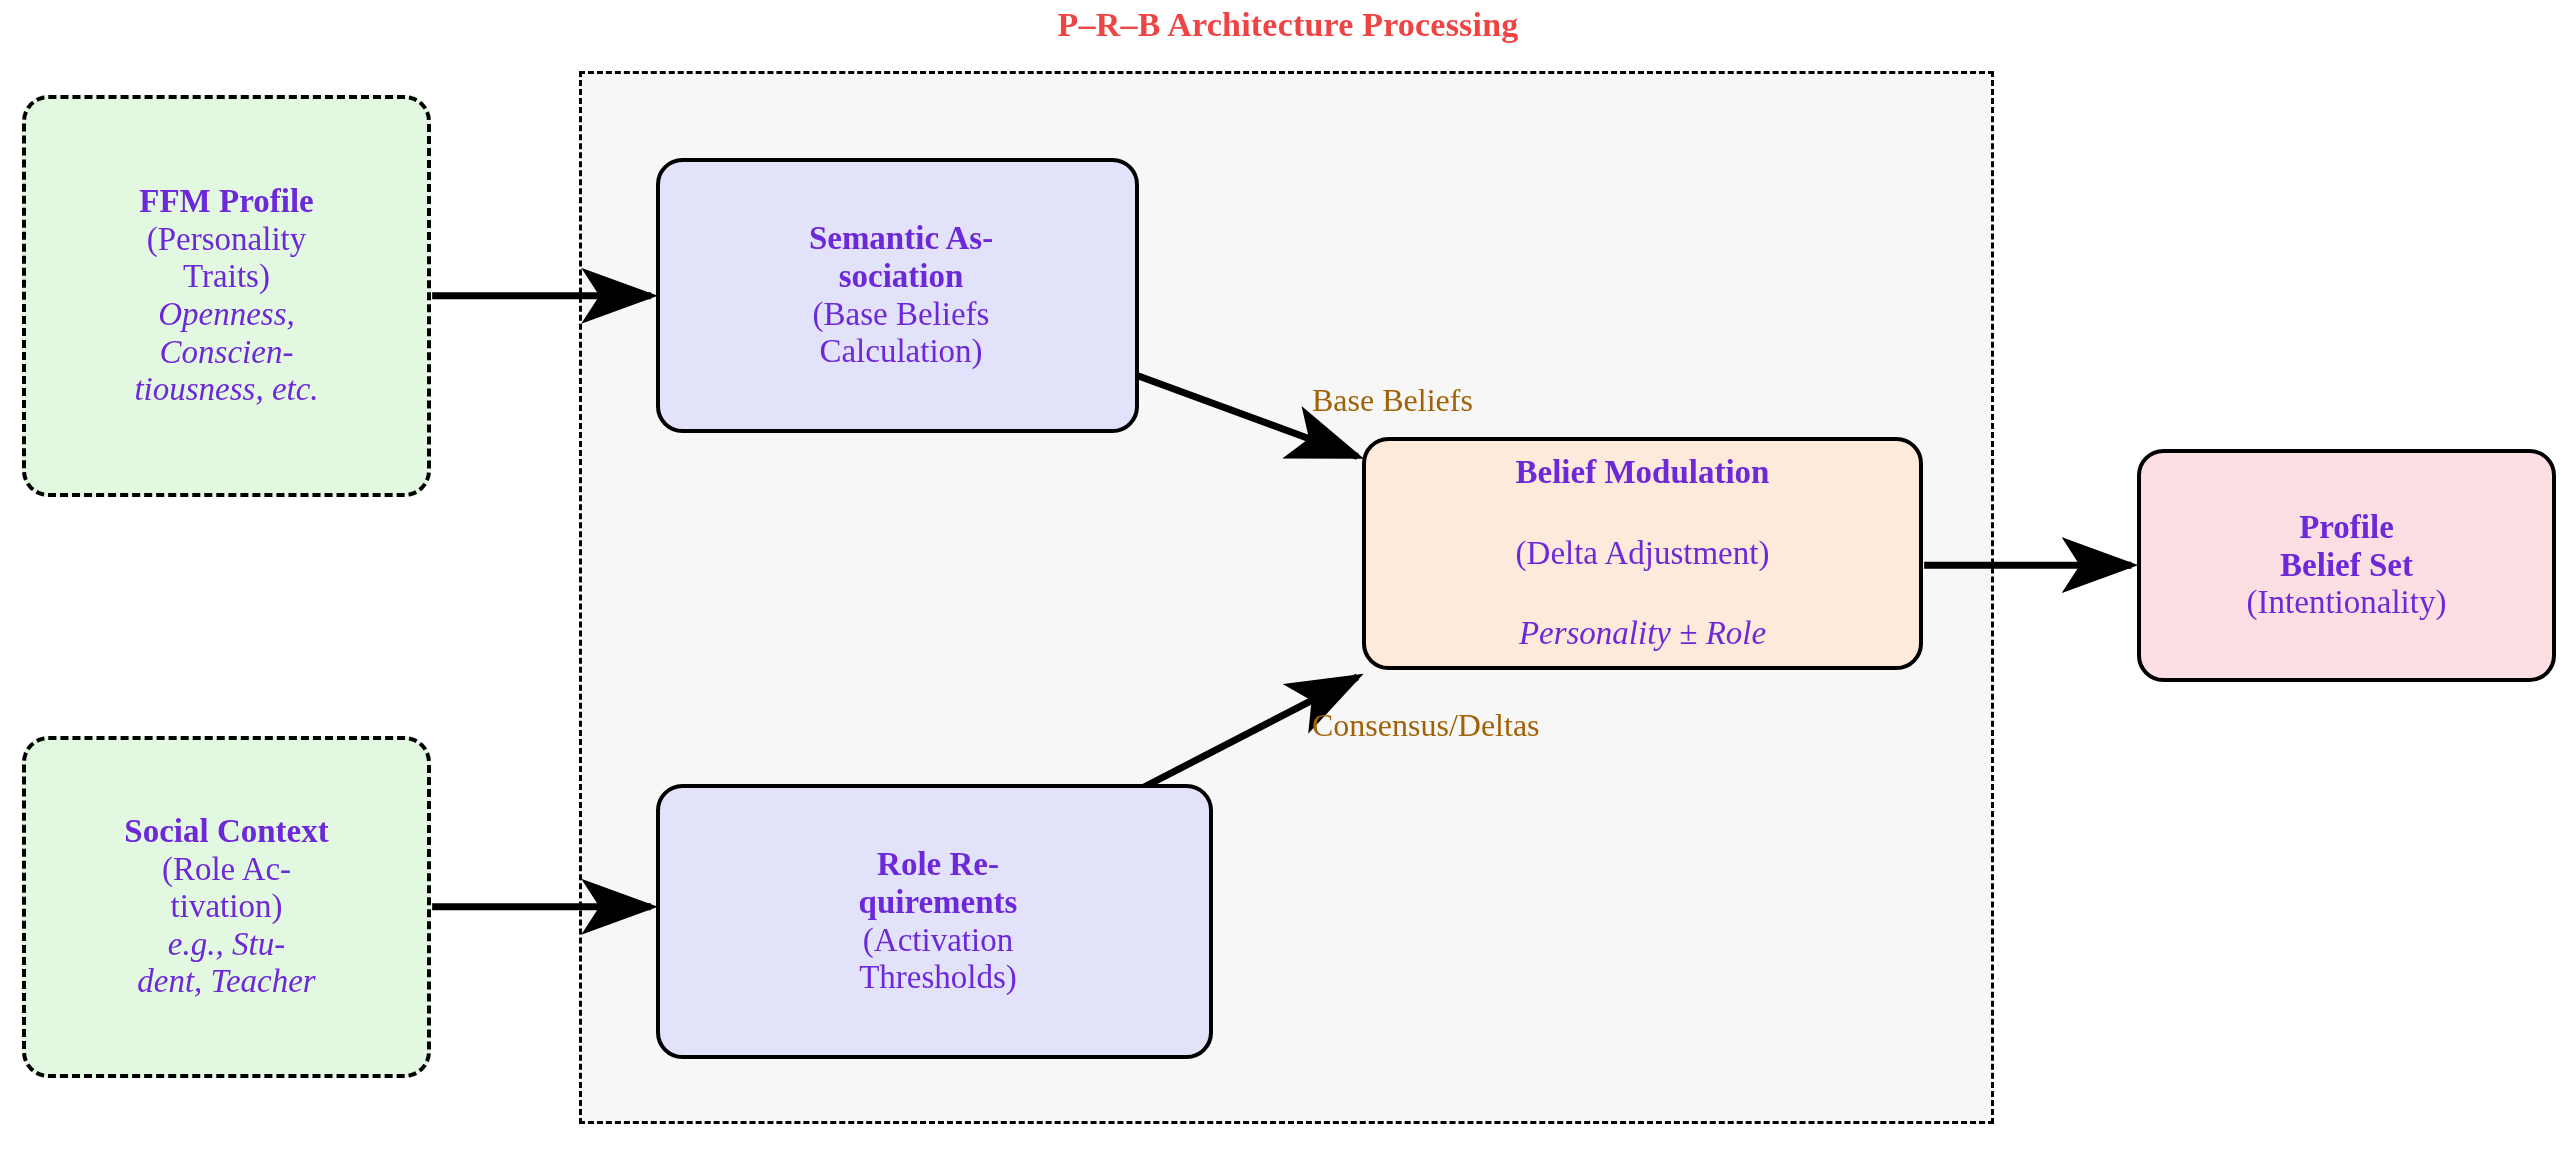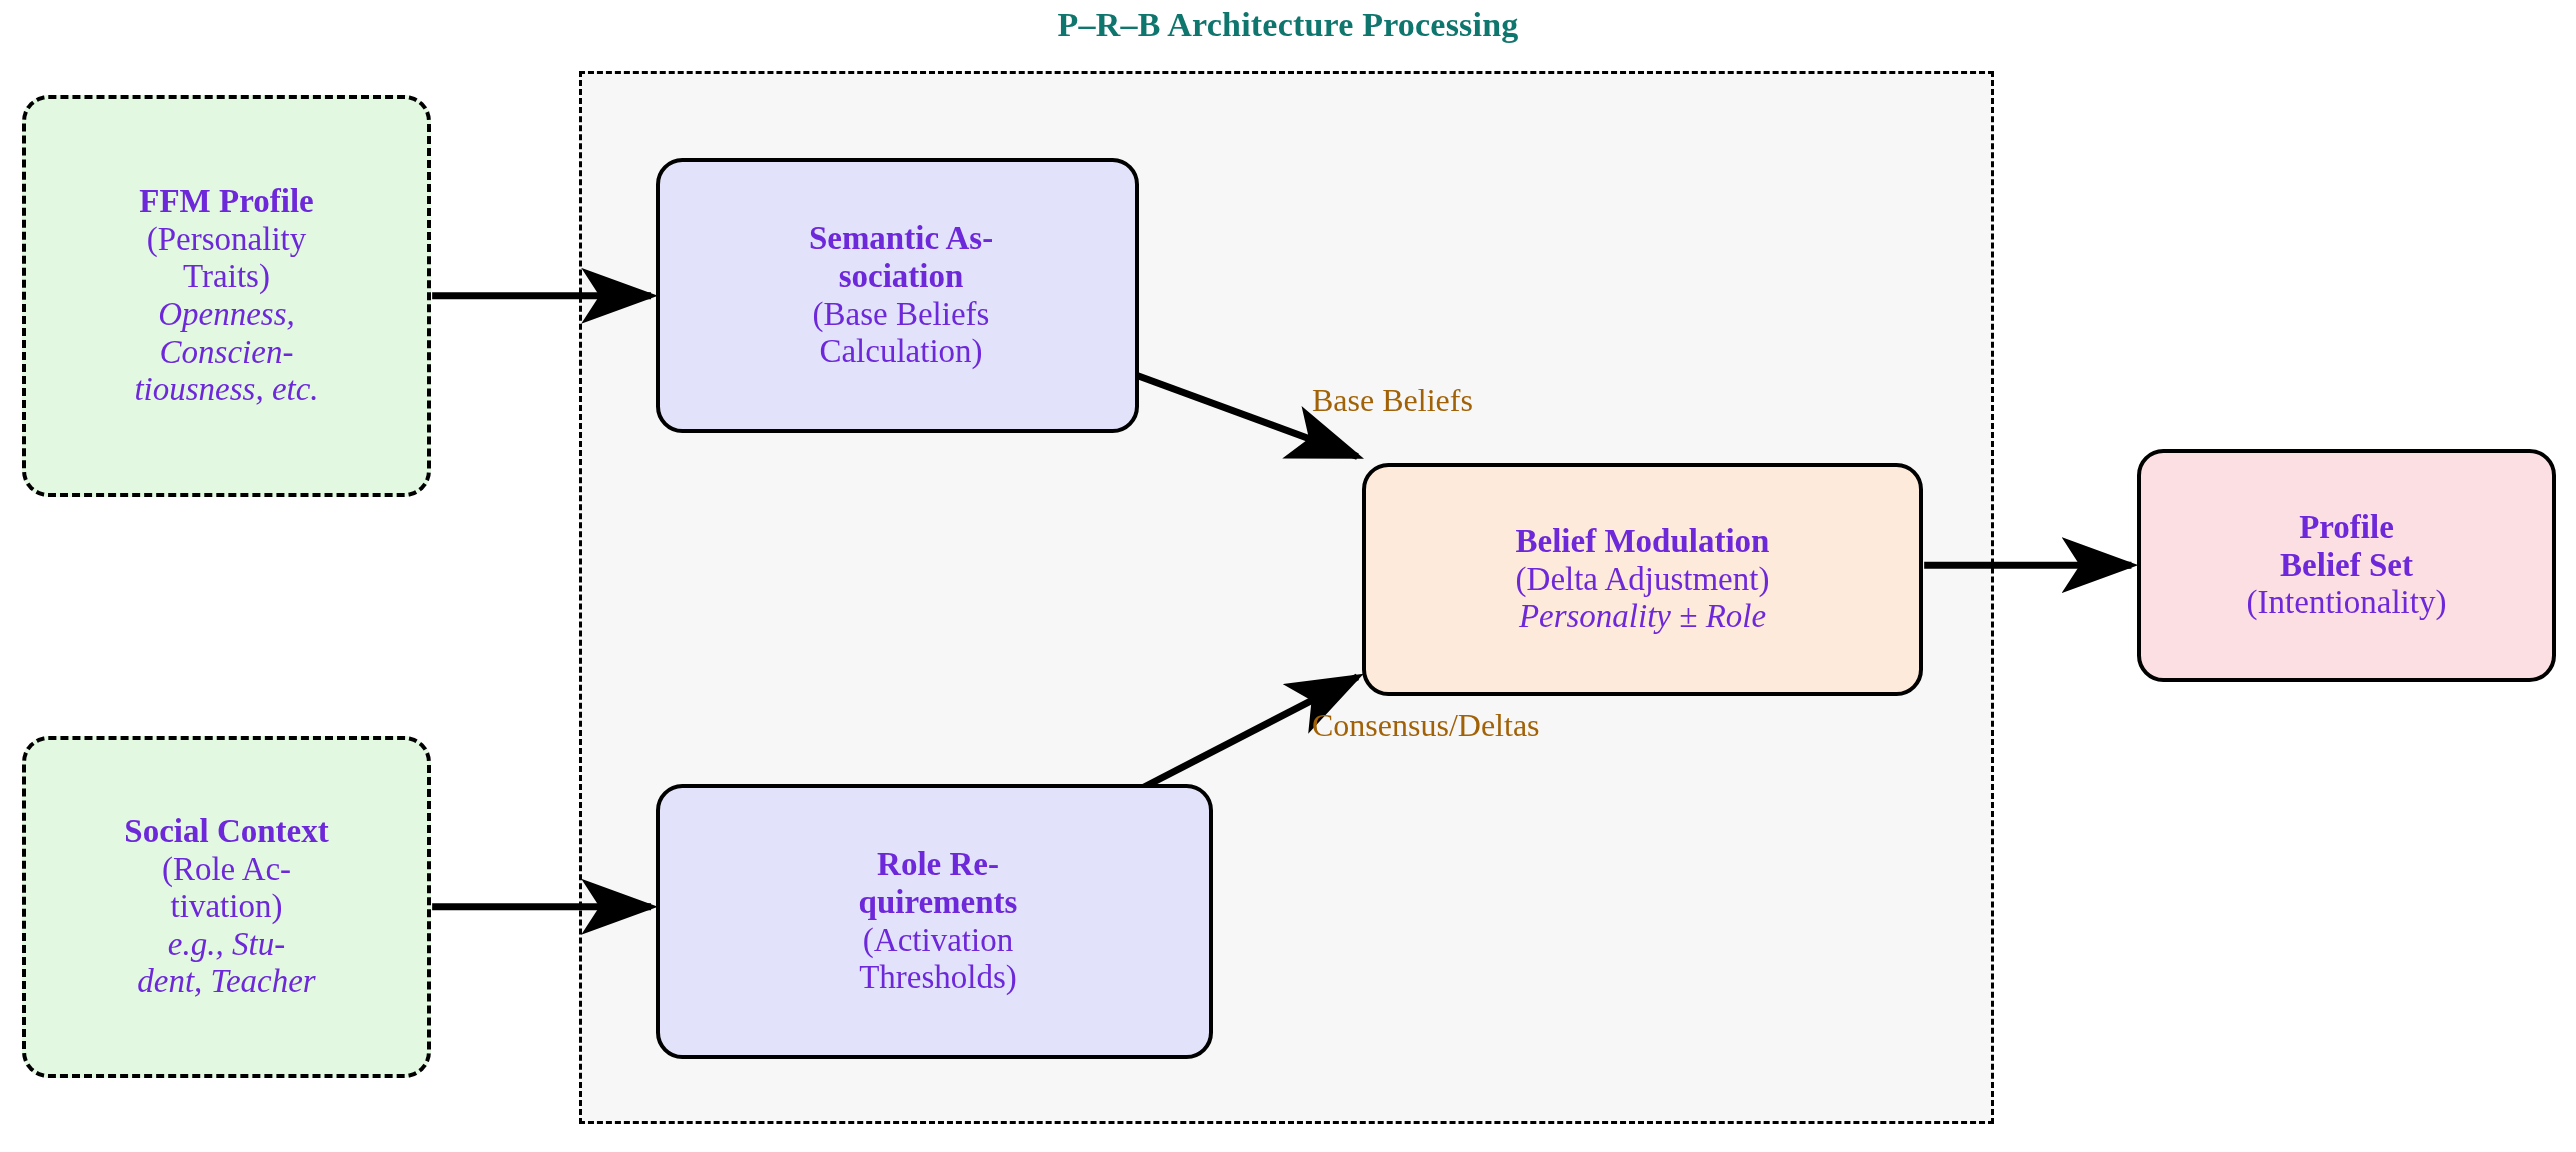--- a/index.html
+++ b/index.html
@@ -18,21 +18,21 @@
 
   
   .diagram-title {
     position: absolute;
     left: 0;
     top: 6.2px;
     width: 2576px;
     text-align: center;
     font-size: 34px;
     font-weight: bold;
-    color: #0f766e;
+    color: #ef4444;
     letter-spacing: 0.2px;
   }
 
   
   .proc-container {
     position: absolute;
     left: 579px;
     top: 71px;
     width: 1415px;
     height: 1053px;
@@ -88,21 +88,21 @@
     border: 4.7px solid #000000;
     border-radius: 26.4px;
     font-size: 33px;
   }
 
   
   #node-ffm-profile        { left: 22px;   top: 95px;  width: 409px;  height: 402px; }
   #node-social-context     { left: 22px;   top: 736px;  width: 409px;  height: 342px; }
   #node-semantic-assoc     { left: 656px;  top: 158px;  width: 483px;  height: 275px; }
   #node-role-requirements  { left: 656px;  top: 784px; width: 557px;  height: 275px; }
-  #node-belief-modulation  { left: 1362px; top: 463px;  width: 561px;  height: 233px; }
+  #node-belief-modulation  { left: 1362px; top: 437px;  width: 561px;  height: 233px; gap: 43px; }
   #node-adjusted-belief    { left: 2137px; top: 449px;  width: 419px;  height: 233px; }
 
   
   .edge-label {
     position: absolute;
     font-size: 32px;
     color: #a16207;
     white-space: nowrap;
   }
   #edge-label-base-beliefs      { left: 1312px; top: 382px; }

